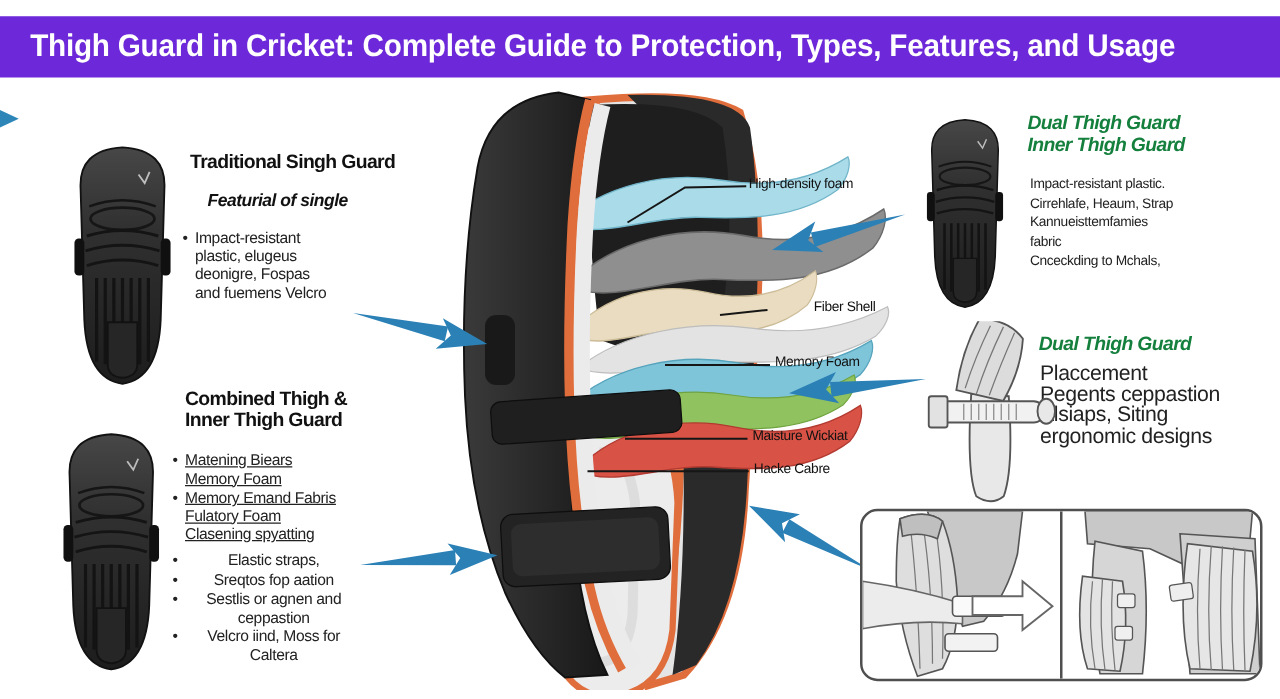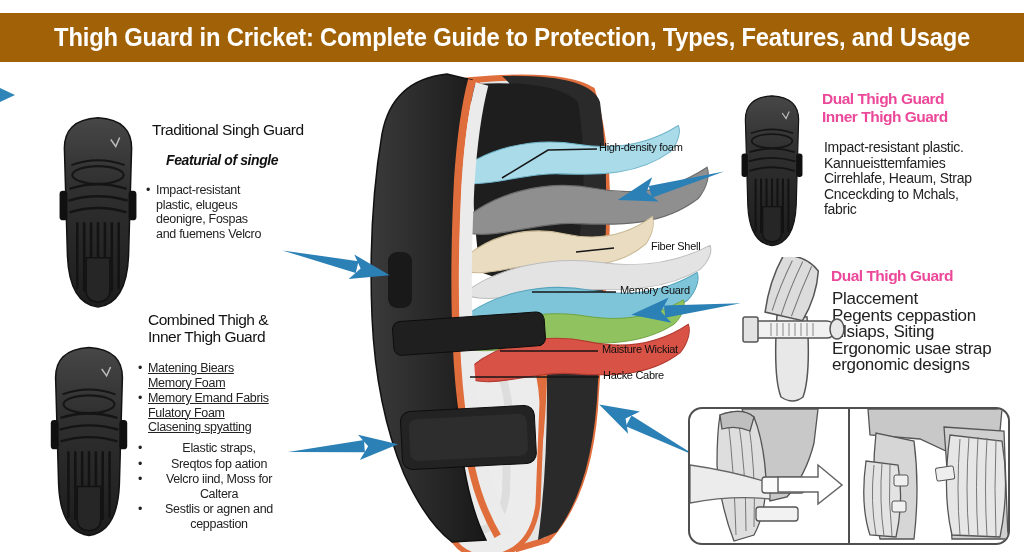--- a/index.html
+++ b/index.html
@@ -1,32 +1,32 @@
 <!DOCTYPE html>
 <html><head>
 <meta charset="utf-8">
 <style>
   html,body{margin:0;padding:0;background:#fff;}
   .canvas{position:relative;width:1024px;height:559px;background:#ffffff;overflow:hidden;
           font-family:"Liberation Sans",sans-serif;color:#1b1b1b;}
   .abs{position:absolute;}
   
-  .titlebar{left:0;top:13px;width:1024px;height:49px;background:#a16207;
-            display:flex;align-items:center;justify-content:center;}
+  .titlebar{left:0;top:13px;width:1024px;height:49px;background:#6d28d9;
+            display:flex;align-items:center;justify-content:flex-start;}
   .title{color:#ffffff;font-weight:bold;font-size:25px;letter-spacing:-0.2px;
          transform:scaleX(0.95);white-space:nowrap;}
   
-  .h-left{font-weight:normal;font-size:15.5px;letter-spacing:-0.5px;line-height:17px;color:#111;}
+  .h-left{font-weight:bold;font-size:15.5px;letter-spacing:-0.5px;line-height:17px;color:#111;}
   .h-sub{font-weight:bold;font-size:14px;letter-spacing:-0.4px;color:#111;font-style:italic;}
   .body-txt{font-size:12.5px;letter-spacing:-0.3px;line-height:14.5px;color:#222;}
   .bullet{position:relative;padding-left:10px;margin-bottom:1px;}
   .bullet::before{content:"\2022";position:absolute;left:0;top:0;}
   .lbl{font-size:11px;letter-spacing:-0.3px;color:#111;white-space:nowrap;}
-  .h-right{font-weight:bold;font-size:15.5px;letter-spacing:-0.5px;line-height:17.5px;color:#ec4899;}
-  .rbody{font-size:14px;letter-spacing:-0.3px;line-height:15.5px;color:#222;}
+  .h-right{font-weight:bold;font-size:15.5px;letter-spacing:-0.5px;line-height:17.5px;color:#15803d;font-style:italic;}
+  .rbody{font-size:11px;letter-spacing:-0.3px;line-height:15.5px;color:#222;}
   
   .bluearrow{width:112px;height:32px;}
   .bluearrow svg{display:block;width:100%;height:100%;}
   
   .panel{left:688px;top:407px;width:322px;height:138px;border:2px solid #4f4f4f;border-radius:14px;
          background:#fff;box-sizing:border-box;overflow:hidden;}
   .panel-divider{position:absolute;left:158px;top:0;width:2px;height:134px;background:#4f4f4f;}
   .corner-mark{left:0;top:88px;width:0;height:0;border-top:7px solid transparent;
                border-bottom:7px solid transparent;border-left:15px solid #2e86b8;}
 </style>
@@ -102,22 +102,22 @@
 
   <div class="abs" style="left:40px;top:336px;width:98px;height:209px;">
     <svg viewBox="0 0 100 210" width="98" height="209">
         <use href="#guard-shape"></use>
       </svg>
   </div>
 
   <div class="abs body-txt" style="left:138px;top:441px;width:152px;text-align:center;">
     <div class="bullet">Elastic straps,</div>
     <div class="bullet">Sreqtos fop aation</div>
+    <div class="bullet">Sestlis or agnen and ceppastion</div>
     <div class="bullet">Velcro iind, Moss for Caltera</div>
-    <div class="bullet">Sestlis or agnen and ceppastion</div>
   </div>
 
   <div class="abs" style="left:352px;top:72px;width:380px;height:480px;">
     <svg viewBox="0 0 380 480" width="380" height="480">
 
       <path d="M120,8 Q210,0 240,18 Q262,90 252,200 L244,320 Q240,420 195,468 L168,476 Q196,380 192,240 L182,60 Z" fill="#e4e4e4" stroke="#e06e3c" stroke-width="6"></path>
       <path d="M150,4 Q238,2 248,30 Q258,100 252,200 L246,310 Q242,410 205,460 L186,468 Q198,380 194,260 L184,90 Q180,30 150,4 Z" fill="#2a2a2a"></path>
       <path d="M95,14 Q200,4 226,30 Q236,92 228,162 L220,232 L128,200 Q116,100 120,30 Z" fill="#1e1e1e"></path>
 
       <path d="M135,252 Q186,256 190,330 L186,432 Q180,482 134,486 Q94,482 90,432 L88,330 Q92,256 135,252 Z" fill="#ececec" stroke="#e06e3c" stroke-width="5"></path>
@@ -149,21 +149,21 @@
         <path d="M224,180 L262,176"></path>
         <path d="M180,220 L264,220"></path>
         <path d="M148,279 L246,279"></path>
         <path d="M118,305 L247,305"></path>
       </g>
     </svg>
   </div>
 
   <div class="abs lbl" style="left:599px;top:141px;">High-density foam</div>
   <div class="abs lbl" style="left:618px;top:240px;margin-left:33px;">Fiber Shell</div>
-  <div class="abs lbl" style="left:620px;top:284px;">Memory Guard</div>
+  <div class="abs lbl" style="left:620px;top:284px;">Memory Foam</div>
   <div class="abs lbl" style="left:602px;top:343px;">Maisture Wickiat</div>
   <div class="abs lbl" style="left:603px;top:369px;text-align:right;">Hacke Cabre</div>
 
   <div class="abs bluearrow" style="left:281px;top:247px;transform:rotate(13deg);">
     <svg viewBox="0 0 120 32">
         <use href="#dart"></use>
       </svg>
   </div>
   <div class="abs bluearrow" style="left:288px;top:432px;transform:rotate(-4deg);">
     <svg viewBox="0 0 120 32">
@@ -191,32 +191,31 @@
         <use href="#guard-shape"></use>
       </svg>
   </div>
 
   <div class="abs h-right" style="left:822px;top:90px;">
     <div>Dual Thigh Guard</div>
     <div>Inner Thigh Guard</div>
   </div>
   <div class="abs rbody" style="left:824px;top:140px;width:195px;">
     <div>Impact-resistant plastic.</div>
+    <div>Cirrehlafe, Heaum, Strap</div>
     <div>Kannueisttemfamies</div>
-    <div>Cirrehlafe, Heaum, Strap</div>
+    <div>fabric</div>
     <div>Cnceckding to Mchals,</div>
-    <div>fabric</div>
   </div>
 
   <div class="abs h-right" style="left:831px;top:267px;">Dual Thigh Guard</div>
   <div class="abs rbody" style="left:832px;top:291px;width:190px;font-size:17px;line-height:16.5px;">
     <div>Placcement</div>
     <div>Pegents ceppastion</div>
     <div>Alsiaps, Siting</div>
-    <div>Ergonomic usae strap</div>
     <div>ergonomic designs</div>
   </div>
 
   <div class="abs" style="left:737px;top:257px;width:108px;height:146px;">
     <svg viewBox="0 0 108 146" width="108" height="146">
       <path d="M40,58 Q36,120 44,140 Q56,148 66,140 Q74,118 70,60 Z" fill="#e8e8e8" stroke="#555" stroke-width="1.5"></path>
       <g transform="rotate(22 56 34)">
         <path d="M34,4 Q56,-4 72,6 Q80,30 76,58 L38,64 Q30,32 34,4 Z" fill="#dcdcdc" stroke="#555" stroke-width="1.5"></path>
         <path d="M44,6 Q42,34 44,60" fill="none" stroke="#777"></path>
         <path d="M54,3 Q52,34 54,61" fill="none" stroke="#777"></path>

